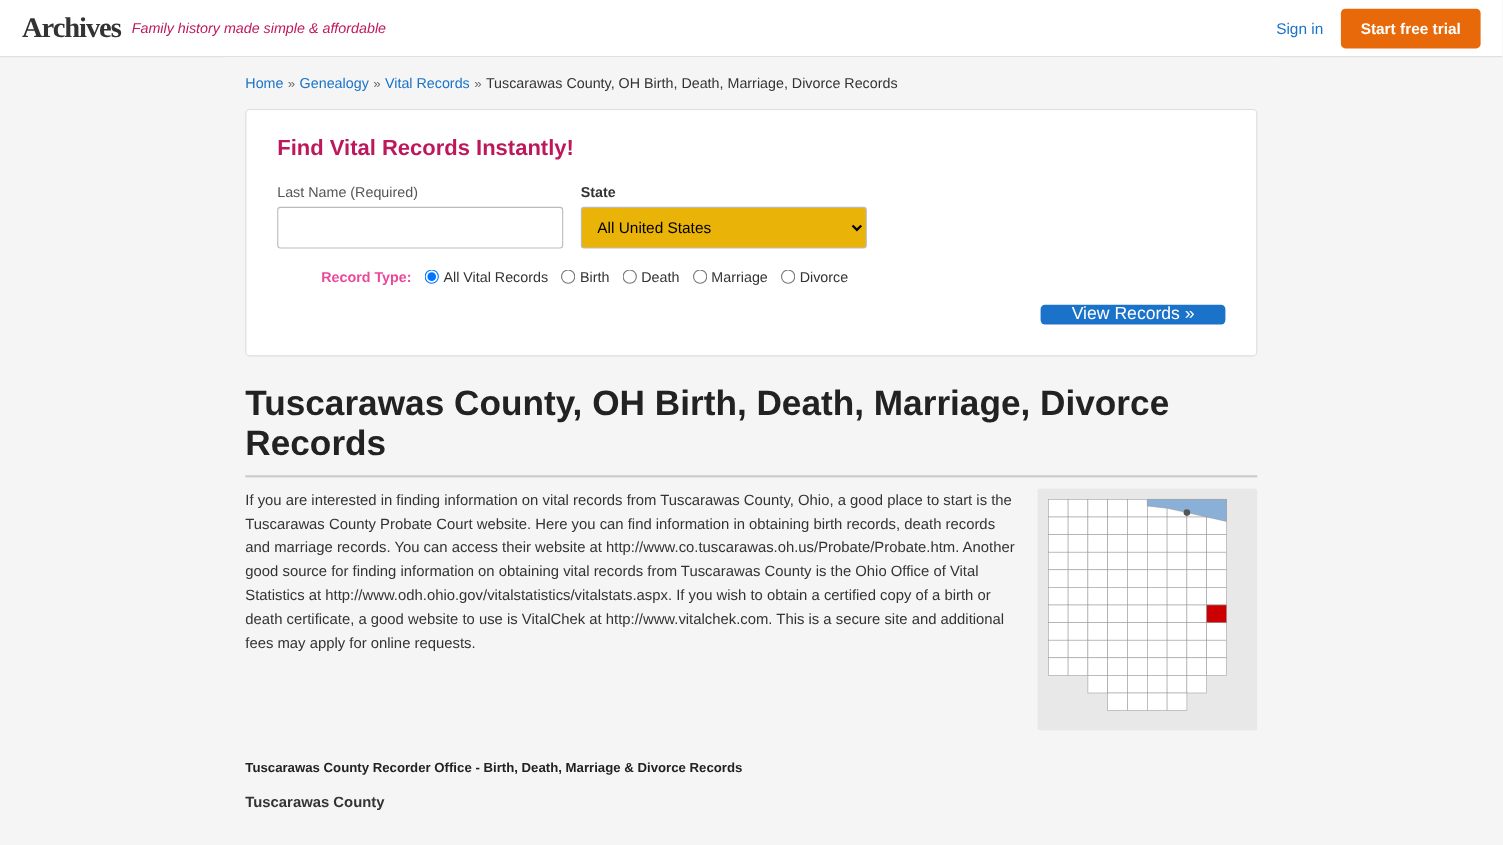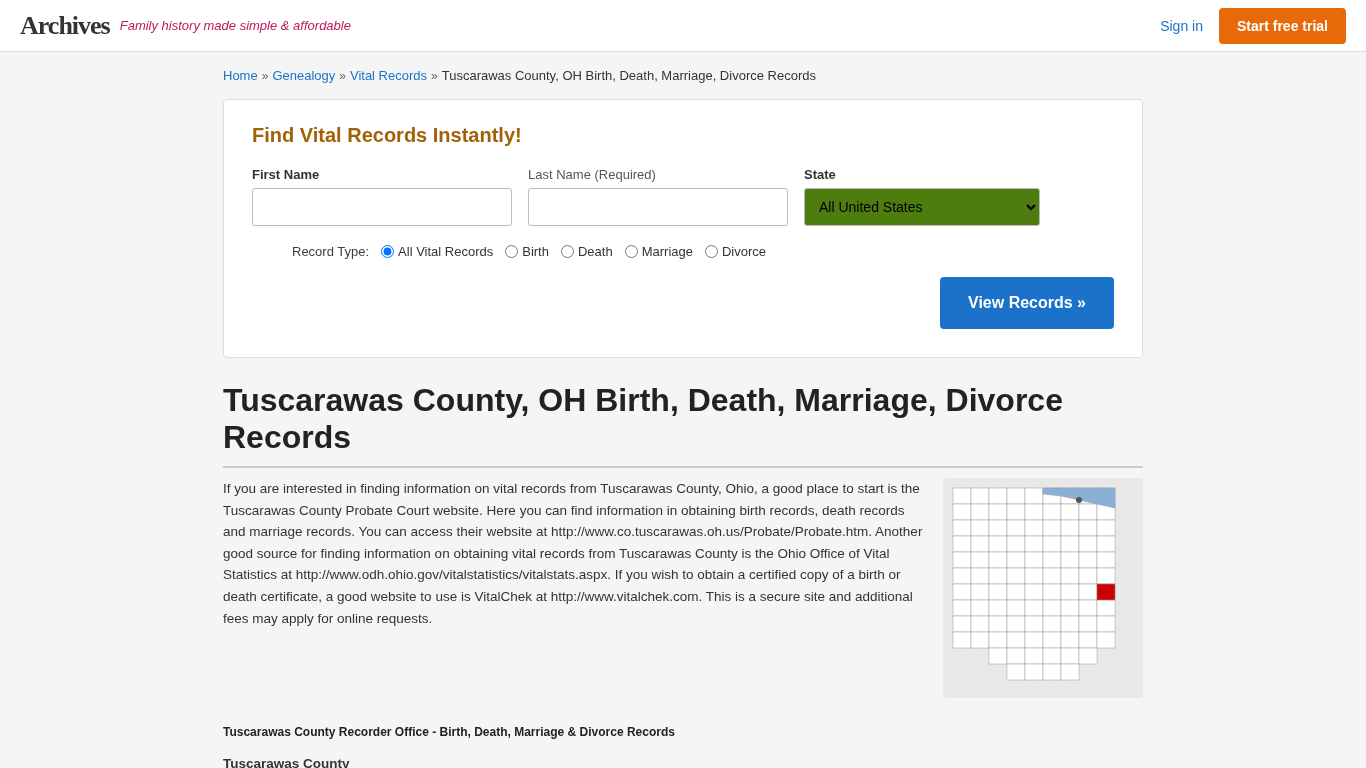--- a/index.html
+++ b/index.html
@@ -88,21 +88,21 @@
     .search-box {
       background: #fff;
       border: 1px solid #ddd;
       border-radius: 4px;
       padding: 24px 28px 28px;
       margin-bottom: 24px;
     }
     .search-title {
       font-size: 20px;
       font-weight: bold;
-      color: #a16207;
+      color: #be185d;
       margin-bottom: 20px;
     }
     .search-fields {
       display: flex;
       gap: 16px;
       margin-bottom: 18px;
       align-items: flex-end;
     }
     .field-group {
       display: flex;
@@ -120,64 +120,64 @@
     }
     .field-group input[type="text"] {
       width: 260px;
       height: 38px;
       border: 1px solid #bbb;
       border-radius: 3px;
       padding: 6px 10px;
       font-size: 14px;
     }
     .field-group select {
-      width: 236px;
+      width: 260px;
       height: 38px;
       border: 1px solid #bbb;
       border-radius: 3px;
       padding: 6px 10px;
       font-size: 14px;
-      background: #4d7c0f;
+      background: #eab308;
       appearance: auto;
     }
     .record-type-row {
       display: flex;
       align-items: center;
       gap: 12px;
       margin-bottom: 18px;
       flex-wrap: wrap;
     }
     .record-type-label {
       font-size: 13px;
-      font-weight: normal;
-      color: #404040;
+      font-weight: bold;
+      color: #ec4899;
       padding-left: 40px;
     }
     .record-type-option {
       display: flex;
       align-items: center;
       gap: 4px;
       font-size: 13px;
       color: #333;
     }
     .record-type-option input[type="radio"] {
       margin: 0;
     }
     .search-btn-row {
       display: flex;
       justify-content: flex-end;
     }
     .view-records-btn {
       background: #1a73c9;
       color: #fff;
       border: none;
-      padding: 17px 28px;
+      padding: 0 28px;
       border-radius: 4px;
       font-size: 16px;
-      font-weight: bold;
+      font-weight: normal;
       cursor: pointer;
     }
 
     
     .page-title {
       font-size: 32px;
       font-weight: bold;
       color: #222;
       margin-bottom: 10px;
       border-bottom: 2px solid #ccc;
@@ -252,24 +252,20 @@
     <a href="#">Genealogy</a>
     <span class="separator">»</span>
     <a href="#">Vital Records</a>
     <span class="separator">»</span>
     <span class="current">Tuscarawas County, OH Birth, Death, Marriage, Divorce Records</span>
   </nav>
 
   <div class="search-box">
     <div class="search-title">Find Vital Records Instantly!</div>
     <div class="search-fields">
-      <div class="field-group">
-        <label>First Name</label>
-        <input type="text" value="" style="">
-      </div>
       <div class="field-group">
         <label>
           <span>Last Name</span> <span style="font-weight:normal;color:#555;">(Required)</span>
         </label>
         <input type="text" value="" style="">
       </div>
       <div class="field-group">
         <label>State</label>
         <select>
           <option>All United States</option>

